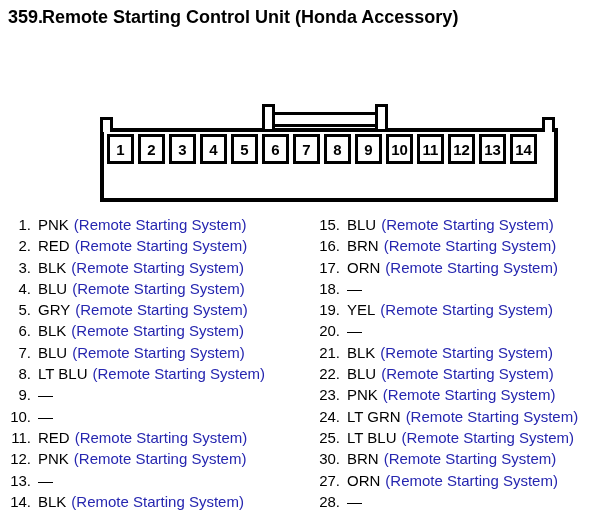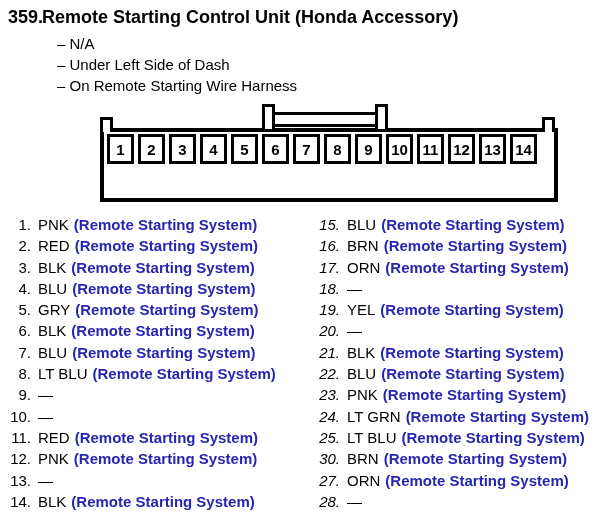--- a/index.html
+++ b/index.html
@@ -59,36 +59,31 @@
   
   .pins {
     position:absolute; left:0; top:214px; width:615px;
     display:flex; font-size:15px;
   }
   .pin-col { display:block; }
   .col-left  { width:306px; }
   .col-right { flex:1; }
   .pin-row { display:flex; height:21.3px; align-items:baseline; line-height:21.3px; white-space:nowrap; }
   .pin-num { width:31px; text-align:right; margin-right:7px; flex:0 0 auto; }
-  .col-right .pin-num { width:34px;font-style:italic; }
+  .col-right .pin-num { width:34px; }
   .pin-color { margin-right:5px; }
-  .pin-link { color:#2626b0;font-weight:bold; }
+  .pin-link { color:#2626b0; }
 </style>
 </head>
 <body>
 
 <div class="header">
   <div class="title-line">
     <span class="title-num">359.</span>
     <span class="title-text">Remote Starting Control Unit (Honda Accessory)</span>
-  </div>
-  <div class="details">
-    <div class="detail-line">– N/A</div>
-    <div class="detail-line">– Under Left Side of Dash</div>
-    <div class="detail-line">– On Remote Starting Wire Harness</div>
   </div>
 </div>
 
 <div class="connector">
   <div class="latch-post post-left"></div>
   <div class="latch-bar"></div>
   <div class="latch-post post-right"></div>
   <div class="conn-tab tab-left"></div>
   <div class="conn-tab tab-right"></div>
   <div class="conn-box">

